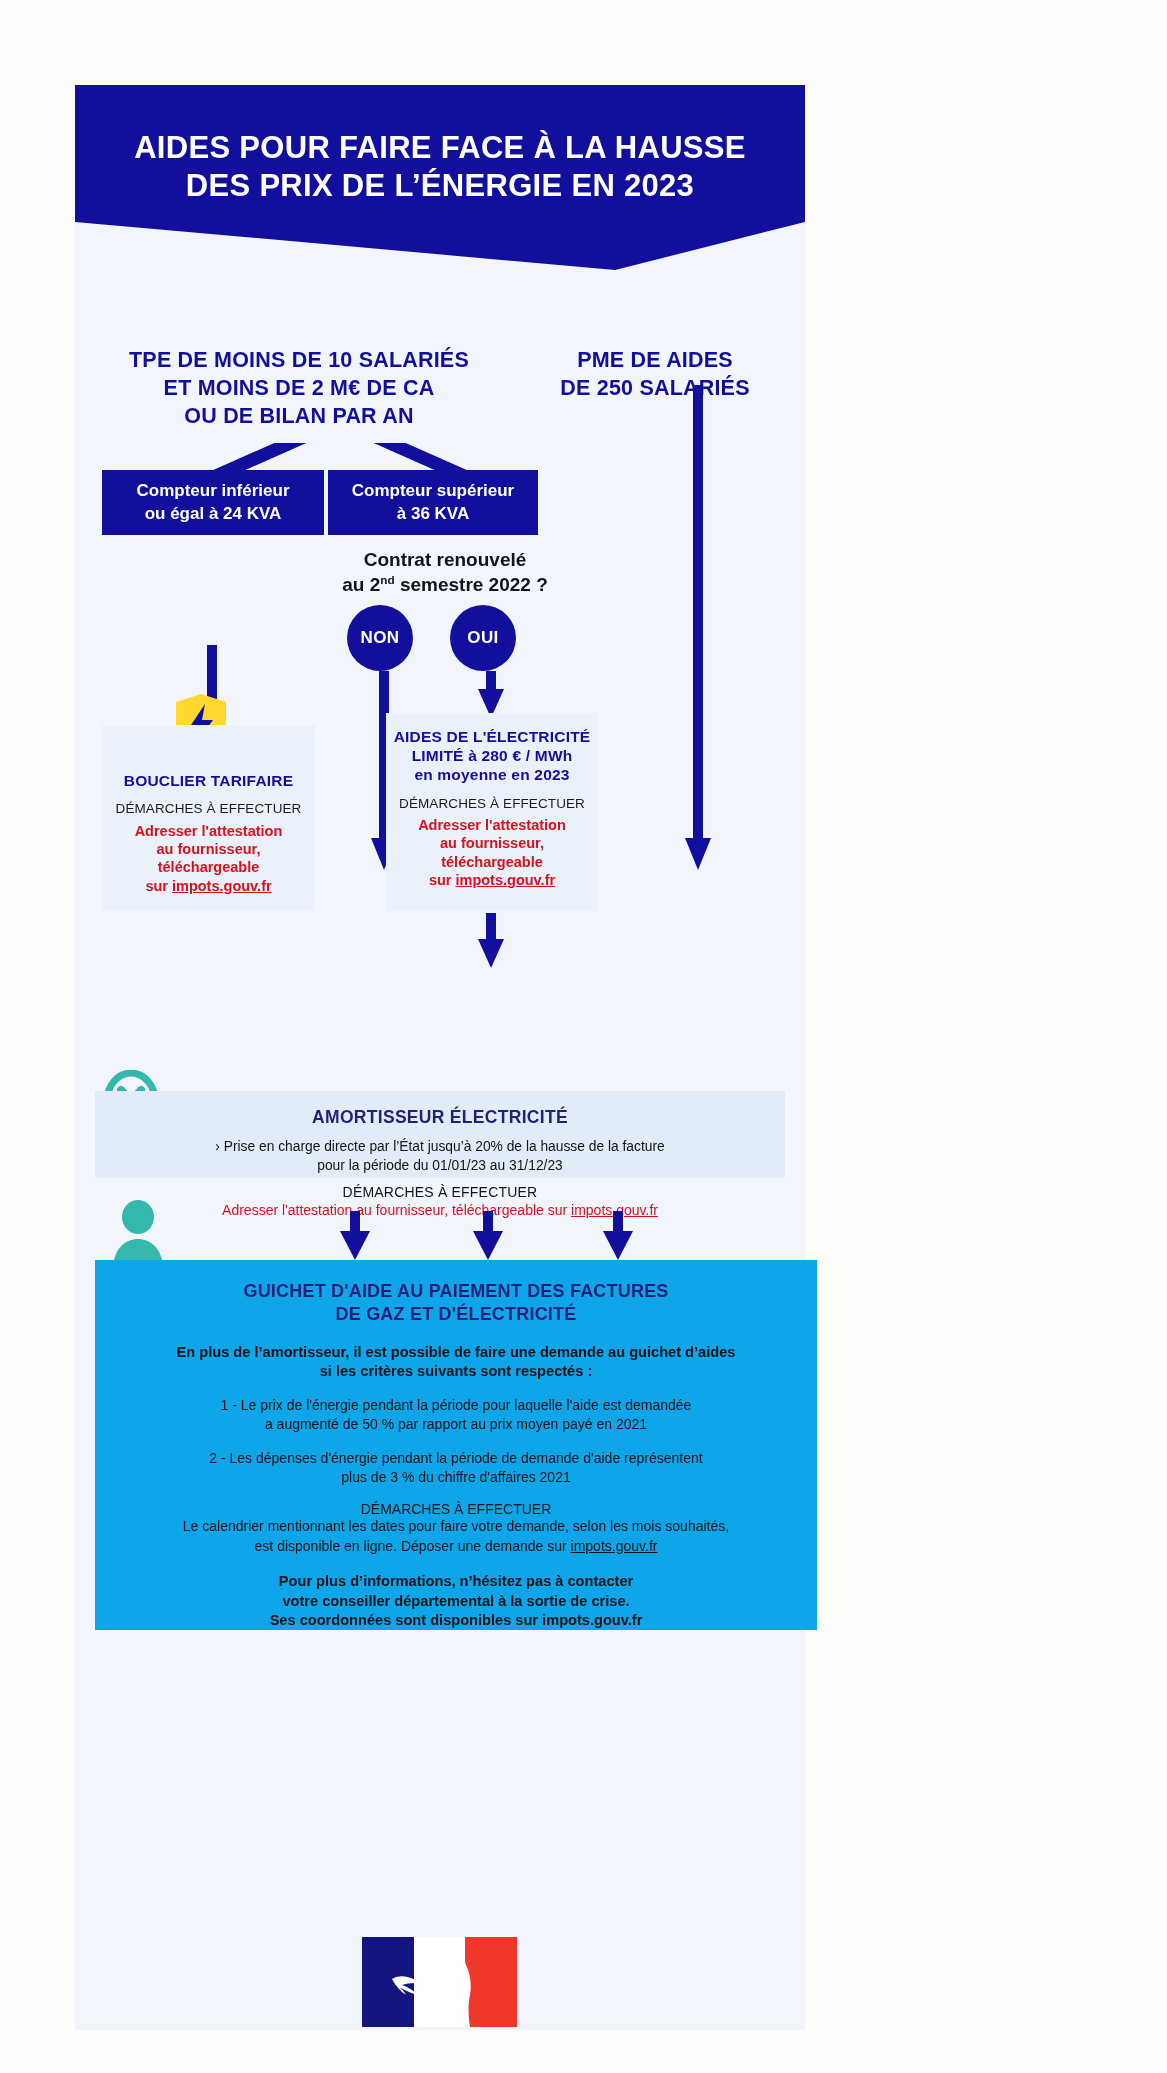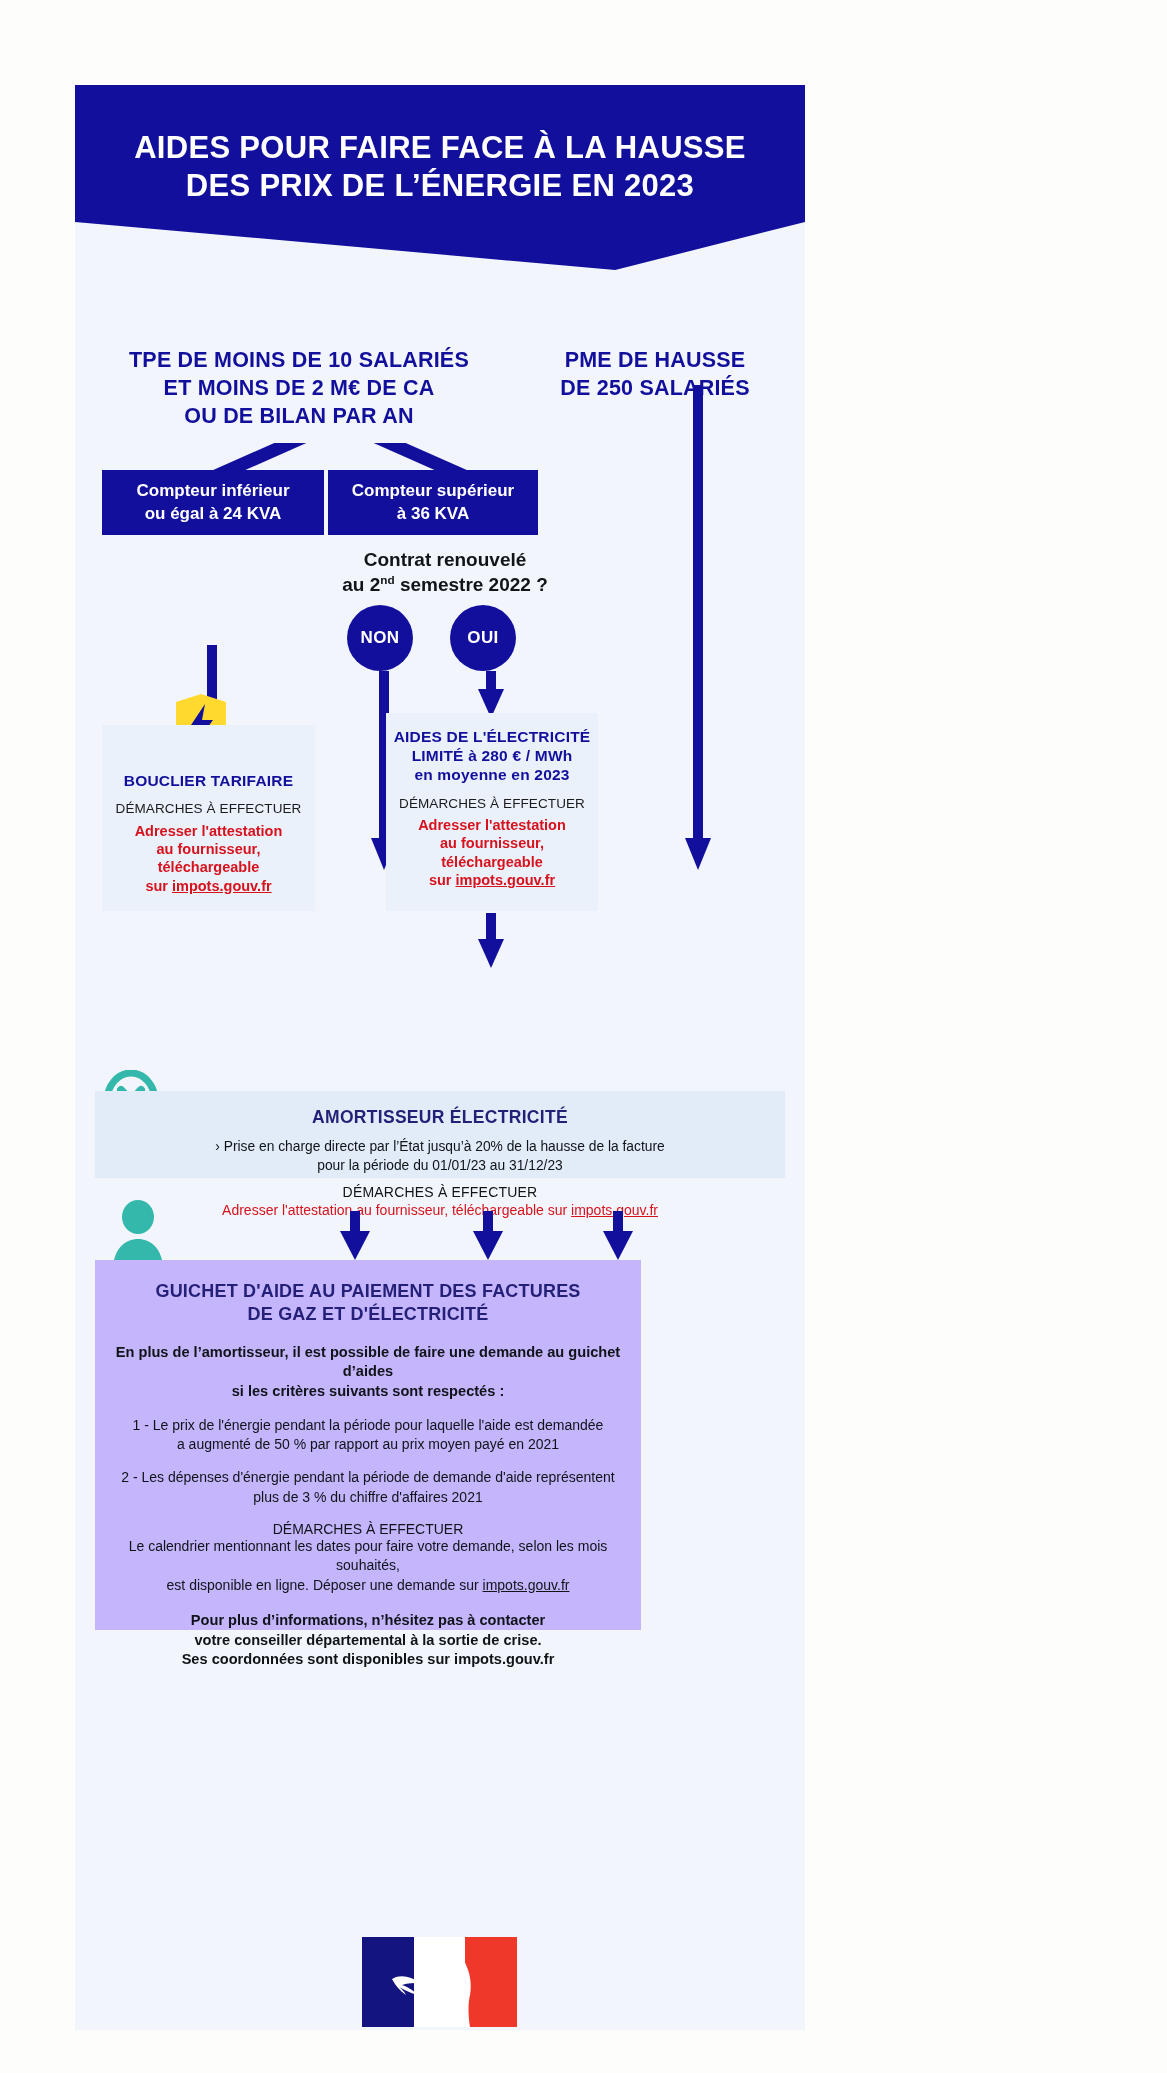--- a/index.html
+++ b/index.html
@@ -81,21 +81,21 @@
   #x-icon{position:absolute;left:28px;top:985px;width:56px;height:62px;}
   .band-title{
     color:#241f77;font-weight:bold;font-size:17.5px;text-align:center;letter-spacing:.3px;
   }
   .band-body{color:#101418;font-size:13.8px;line-height:1.38;text-align:center;}
   .band-label{color:#101418;font-size:14px;text-align:center;letter-spacing:.2px;}
   .band-red{color:#d8121c;font-size:14px;text-align:center;font-weight:normal;}
   .band-red u{text-decoration:underline;}
   
   #band-guichet{
-    position:absolute;left:20px;top:1175px;width:546px;height:370px;background:#c4b5fd;
+    position:absolute;left:20px;top:1175px;width:722px;height:370px;background:#0ea5e9;
   }
   #person-icon{position:absolute;left:36px;top:1115px;width:54px;height:70px;}
   .g-title{color:#241f77;font-weight:bold;font-size:18px;line-height:1.3;text-align:center;letter-spacing:.2px;}
   .g-bold{color:#101418;font-weight:bold;font-size:14.6px;line-height:1.35;text-align:center;}
   .g-body{color:#101418;font-size:14px;line-height:1.38;text-align:center;}
   .g-label{color:#101418;font-size:14px;text-align:center;}
   .g-body u{text-decoration:underline;}
   
   #flag{position:absolute;left:287px;top:1852px;width:155px;height:90px;}
 </style>
@@ -110,21 +110,21 @@
       <span>DES PRIX DE L’ÉNERGIE EN 2023</span>
     </h1>
   </div>
 
   <div class="col-title" id="title-tpe">
     <span>TPE DE MOINS DE 10 SALARIÉS</span><br>
     <span>ET MOINS DE 2 M€ DE CA</span><br>
     <span>OU DE BILAN PAR AN</span>
   </div>
   <div class="col-title" id="title-pme">
-    <span>PME DE HAUSSE</span><br>
+    <span>PME DE AIDES</span><br>
     <span>DE 250 SALARIÉS</span>
   </div>
 
   <div class="branch">
     <svg width="290" height="100" viewBox="0 0 290 100">
       <path d="M14 96 L14 54 L145 -4 L276 54 L276 96" fill="none" stroke="#120f9c" stroke-width="13" transform="translate(0,-18)"></path>
       <path d="M145 12 L98 52 L192 52 Z" fill="#120f9c" transform="translate(0,-66)"></path>
       <polygon points="14,52 -2,28 30,28" fill="#120f9c" transform="translate(0,28)"></polygon>
       <polygon points="276,52 260,28 292,28" fill="#120f9c" transform="translate(0,28)"></polygon>
     </svg>

